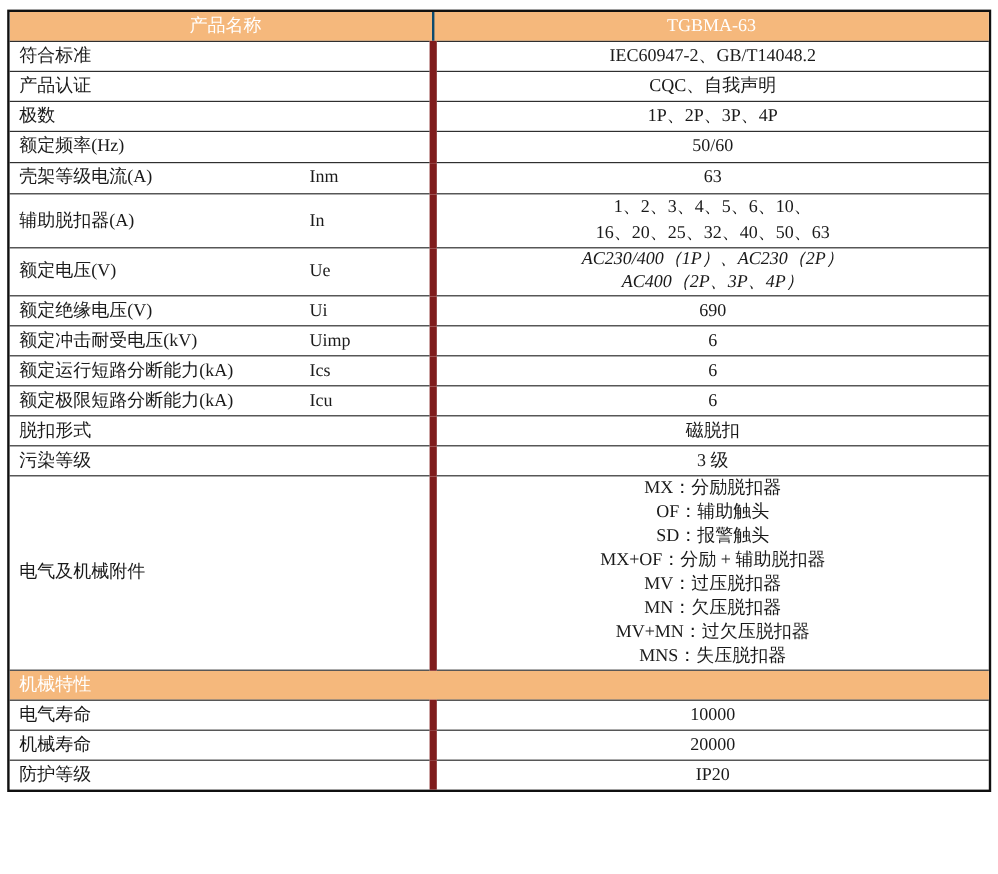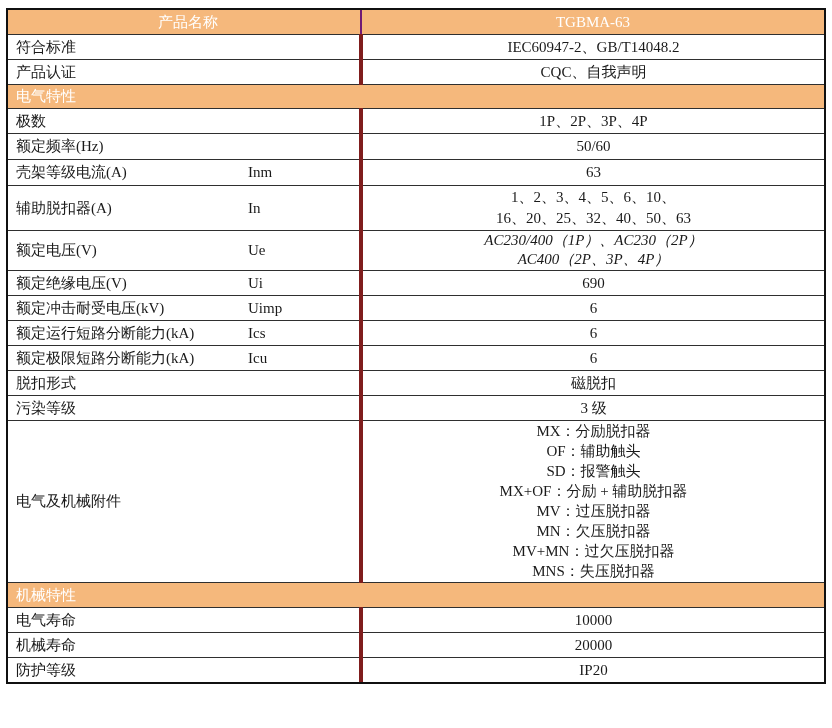--- a/index.html
+++ b/index.html
@@ -13,29 +13,29 @@
     border:2px solid #101010;
   }
   table { border-collapse:collapse; table-layout:fixed; width:100%; }
   col.c1 { width:353px; }
   col.c2 { width:463px; }
   td {
     font-size:15px; line-height:20px; vertical-align:middle;
     padding:0; overflow:hidden;
   }
   tr + tr td { border-top:1.8px solid #2f2f2f;margin-left:29px; }
-  td.val { border-left:4px solid #7f1d1d; text-align:center; }
+  td.val { border-left:6px solid #7f1d1d; text-align:center; }
   td.lab { text-align:left; padding-left:8px; position:relative; }
-  .sym { position:absolute; left:240px; top:50%; transform:translateY(-50%); }
+  .sym { position:absolute; left:250px; top:50%; transform:translateY(-50%); }
   tr.band td {
     background:var(--accent,#F5B87C); color:#fff;
     text-align:left; padding-left:8px;
   }
   tr.head td { background:var(--accent,#F5B87C); color:#fff; text-align:center; }
-  tr.head td.val { border-left:2px solid #701a75; padding-left:0; }
+  tr.head td.val { border-left:2px solid #0c4a6e; padding-left:0; }
   .h24{height:24px} .h25{height:25px} .h26{height:26px}
   .h40{height:40px} .h45{height:45px} .h162{height:162px}
   .val div { line-height:20px; }
   .r7 div, .r13 div { line-height:21px; }
   .r8 div { line-height:19px;font-style:italic; }
 </style>
 </head>
 <body>
 
 <div class="tbl-wrap">
@@ -49,23 +49,20 @@
       <td class="lab-h">产品名称</td>
       <td class="val">TGBMA-63</td>
     </tr>
     <tr class="h25">
       <td class="lab">符合标准</td>
       <td class="val">IEC60947-2、GB/T14048.2</td>
     </tr>
     <tr class="h25">
       <td class="lab">产品认证</td>
       <td class="val">CQC、自我声明</td>
-    </tr>
-    <tr class="band h24">
-      <td colspan="2">电气特性</td>
     </tr>
     <tr class="h25">
       <td class="lab">极数</td>
       <td class="val">1P、2P、3P、4P</td>
     </tr>
     <tr class="h26">
       <td class="lab">额定频率(Hz)</td>
       <td class="val">50/60</td>
     </tr>
     <tr class="h26">

